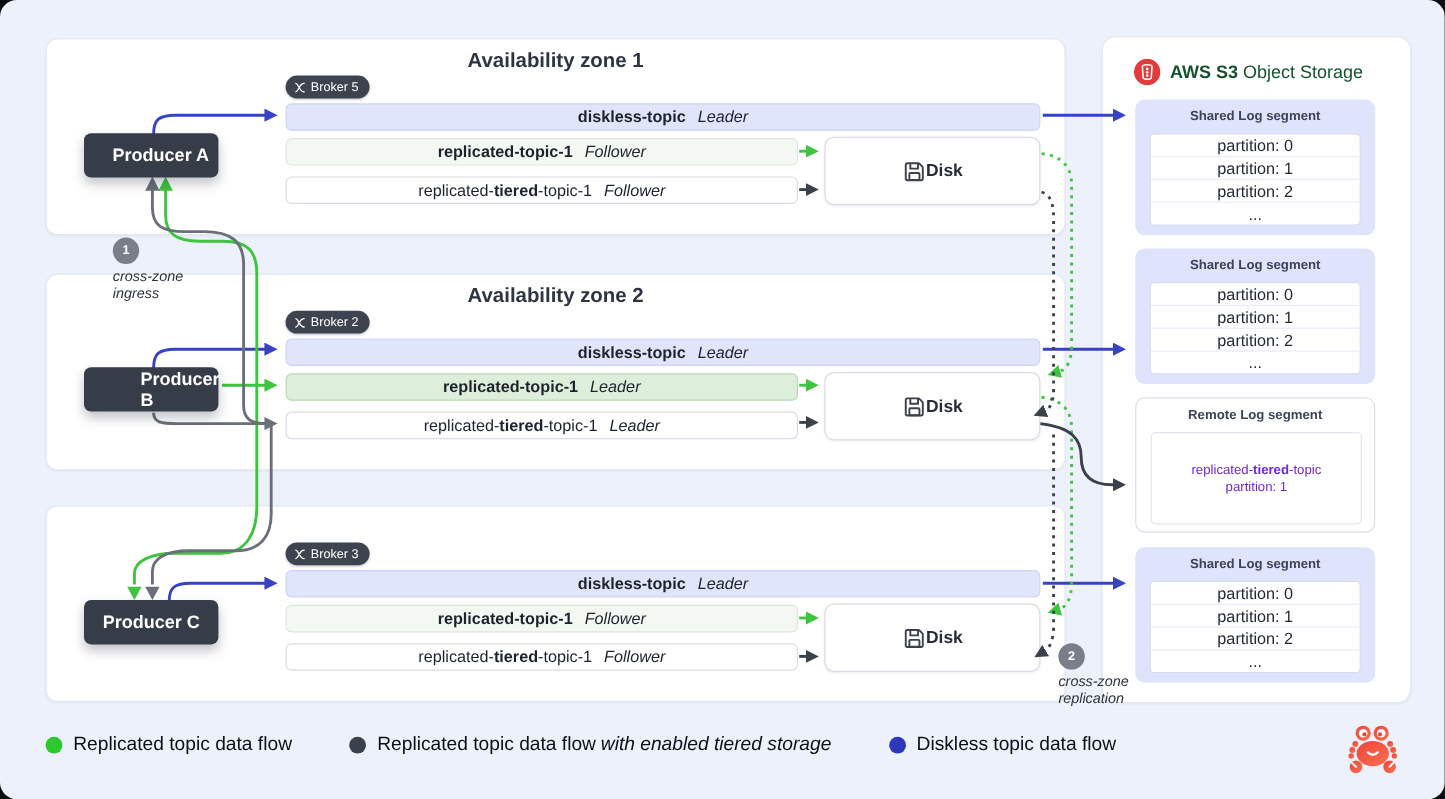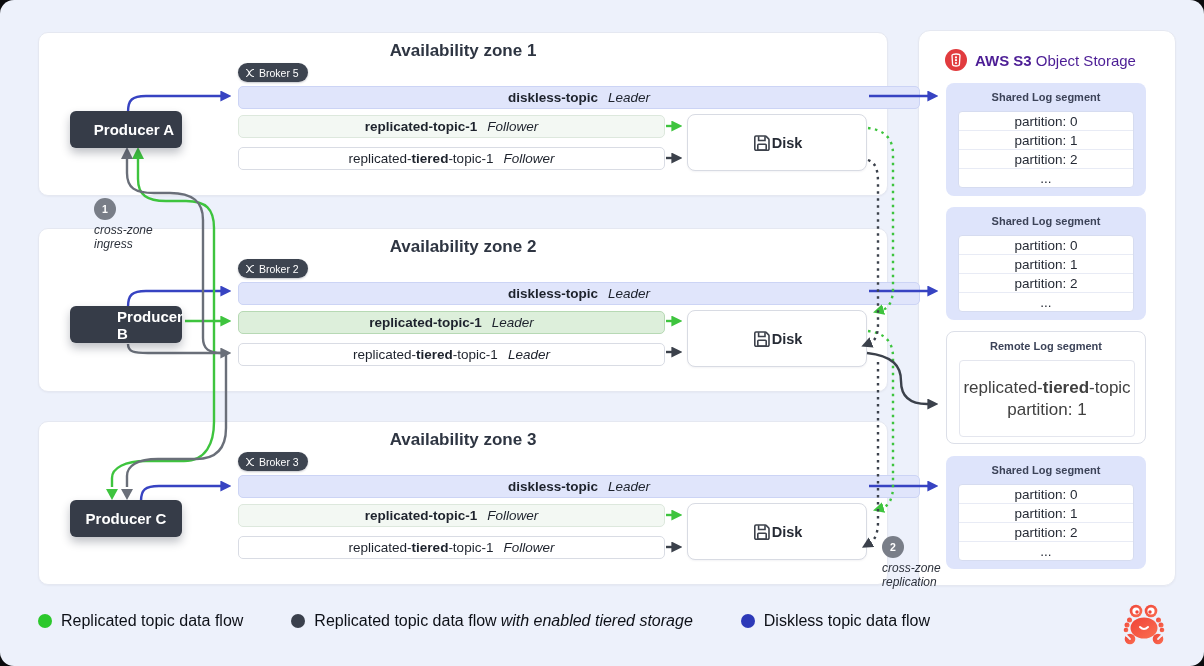--- a/index.html
+++ b/index.html
@@ -13,53 +13,53 @@
           border:1px solid #e5e8f1; border-radius:10px; box-shadow:0 1px 2px rgba(20,28,50,.04); }
   .zone.z1 { top:32px; } .zone.z2 { top:228px; } .zone.z3 { top:421px; }
   .zone-title { position:absolute; top:8px; left:0; width:100%; text-align:center;
                 font-size:17px; font-weight:bold; color:#2e3542; }
   .broker-badge { position:absolute; left:199px; top:30px; height:19px; display:flex; align-items:center; gap:4px;
                   background:#3d4450; border-radius:10px; padding:0 9px 0 7px; color:#fff; font-size:10.5px;
                   box-shadow:0 1px 2px rgba(20,28,50,.25); z-index:2;}
   .trow { position:absolute; left:199px; height:23px; border-radius:5px; display:flex; align-items:center;
           justify-content:center; font-size:13.5px; color:#1d222c; z-index:2;}
   .trow .st { font-style:italic; margin-left:10px; font-weight:normal; }
-  .trow.full { width:682px; } .trow.short { width:427px;text-align:right; }
+  .trow.full { width:629px; } .trow.short { width:427px;text-align:right; }
   .trow.r1 { top:53px; } .trow.r2 { top:82px; } .trow.r3 { top:114px; }
   .trow.diskless  { background:#e0e5fb; border:1px solid #ccd4f5; }
   .trow.follower  { background:#f3f8f3; border:1px solid #dde8dd; }
   .trow.leader-g  { background:#ddefdb; border:1px solid #b7d9b4; }
   .trow.tiered    { background:#ffffff; border:1px solid #d9dce4; }
   .disk { position:absolute; left:648px; top:81px; width:180px; height:57px; background:#fff;
           border:1px solid #d8dbe3; border-radius:8px; display:flex; align-items:center; justify-content:center;
           font-size:14.5px; font-weight:bold; color:#262b35; box-shadow:0 1px 2px rgba(20,28,50,.05); z-index:2;}
 
   
   .producer { position:absolute; left:70px; width:112px; height:37px; background:#363c48; border-radius:6px;
               color:#fff; font-size:15px; font-weight:bold; display:flex; align-items:center; justify-content:center;
               box-shadow:0 5px 10px rgba(25,32,50,.28); z-index:4;}
   .producer.pa { top:111px;padding-left:16px; } .producer.pb { top:306px;padding-left:48px; } .producer.pc { top:500px; }
 
   
   .storage { position:absolute; left:918px; top:30px; width:258px; height:556px; background:#fff;
              border:1px solid #e5e8f1; border-radius:12px; box-shadow:0 1px 2px rgba(20,28,50,.04); }
   .s3-head { position:absolute; left:26px; top:18px; display:flex; align-items:center; gap:8px; }
-  .s3-title { font-size:15px; color:#4c1d95; }
+  .s3-title { font-size:15px; color:#14532d; }
   .segment { position:absolute; left:27px; width:200px; height:113px; border-radius:8px;padding-left:13px; }
   .segment.shared { background:#dee4fb; }
   .segment.remote { background:#fff; border:1px solid #dcdfe8; }
   .seg-title { position:absolute; top:8px; left:0; width:100%; text-align:center; font-size:11px;
                font-weight:bold; color:#3c4358; }
   .seg-inner { position:absolute; left:12px; top:28px; width:176px; height:77px; background:#fff;
                border:1px solid #d6dcf0; border-radius:4px; display:flex; flex-direction:column; overflow:hidden; }
   .segment.remote .seg-inner { border-color:#e4e6ee; align-items:center; justify-content:center; gap:2px; }
   .p-row { flex:1; display:flex; align-items:center; justify-content:center; font-size:13.5px; color:#252a35;
            border-bottom:1px solid #e8ebf5; }
   .p-row:last-child { border-bottom:none; }
-  .rm-line { font-size:17px; color:#404040; text-align:left; } 
+  .rm-line { font-size:11px; color:#6d28d9; text-align:left; } 
 
   
   .num-circle { position:absolute; width:22px; height:22px; border-radius:50%; background:#797e88; color:#fff;
                 font-size:10.5px; font-weight:bold; display:flex; align-items:center; justify-content:center; z-index:5;}
   .ann-label { position:absolute; font-size:12px; font-style:italic; color:#2c313b; line-height:13.5px; z-index:5;}
 
   
   .legend { position:absolute; left:38px; top:612px; display:flex; align-items:center; gap:48px; }
   .lg-item { display:flex; align-items:center; gap:9px; font-size:16px; color:#0d1017; }
   .lg-dot { width:14px; height:14px; border-radius:50%; }
@@ -188,21 +188,20 @@
       <svg width="20" height="20" viewBox="0 0 20 20" fill="none" stroke="#3c414b" stroke-width="1.6">
         <path d="M4,3 h9.3 a1.2,1.2 0 0 1 .85,.35 l2.5,2.5 a1.2,1.2 0 0 1 .35,.85 v9.3 a1.2,1.2 0 0 1 -1.2,1.2 h-11.8 a1.2,1.2 0 0 1 -1.2,-1.2 v-11.8 a1.2,1.2 0 0 1 1.2,-1.2 z"></path>
         <path d="M6.6,3.2 v4.3 h6.4 v-4.3"></path>
           <rect x="5.8" y="11.2" width="8.4" height="5.8" rx="0.8"></rect>
       </svg>
       <span>Disk</span>
     </div>
   </div>
 
   <div class="zone z3">
-    <div class="zone-title">Availability zone 3</div>
     <div class="broker-badge">
       <svg width="10" height="10" viewBox="0 0 10 10">
           <path d="M1.5,8.5 C4,8.5 4,1.5 8.5,1.5 M1.5,1.5 C4,1.5 4,8.5 8.5,8.5" stroke="#fff" stroke-width="1.1" fill="none" stroke-linecap="round"></path>
         </svg>
       <span>Broker 3</span>
     </div>
     <div class="trow full r1 diskless">
       <span class="nm"><span></span><b>diskless-topic</b><span></span></span>
       <span class="st">Leader</span>
     </div>

